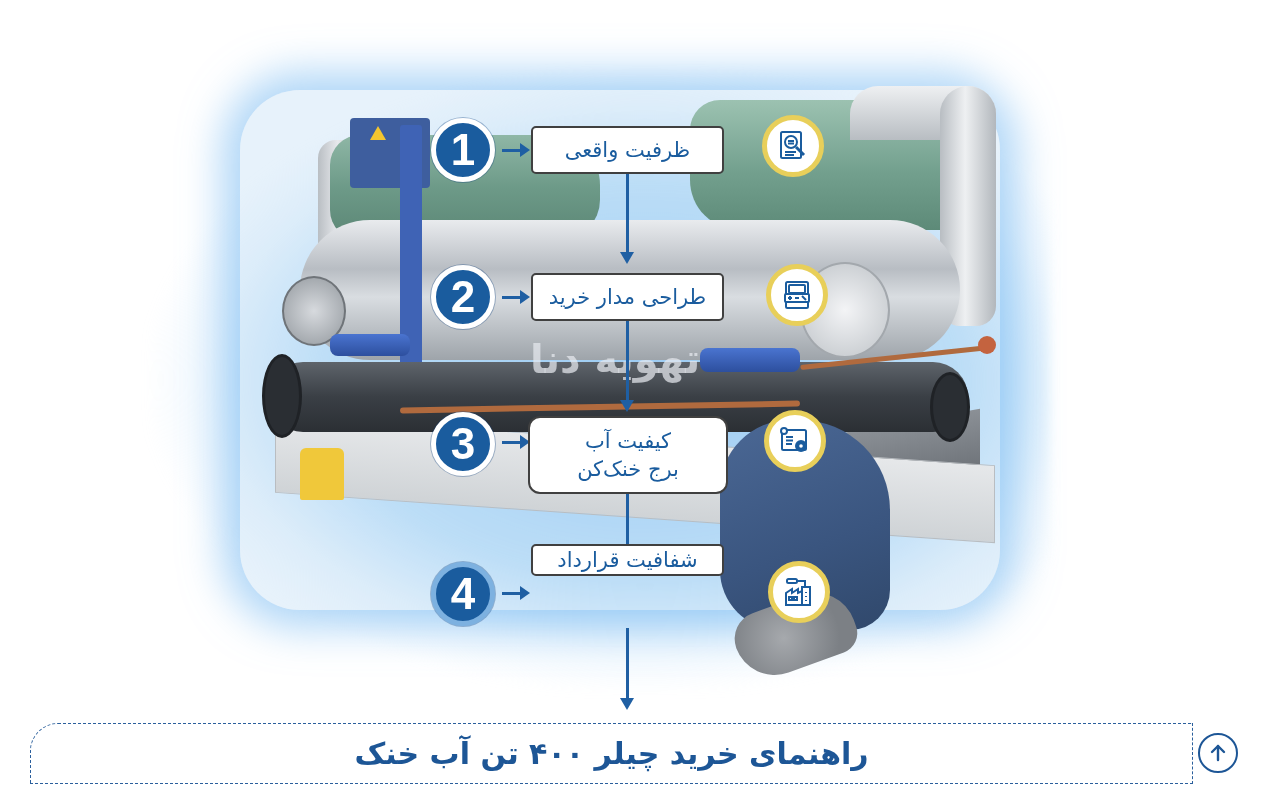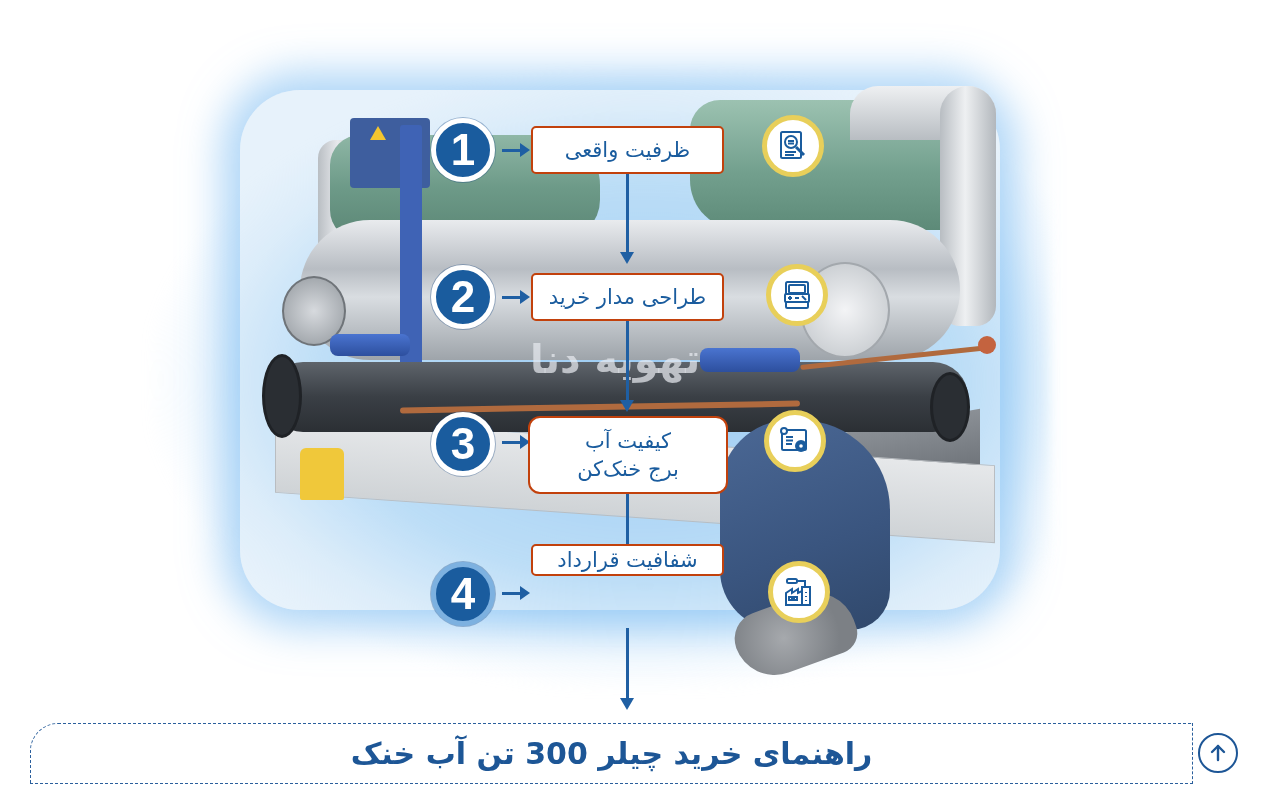--- a/index.html
+++ b/index.html
@@ -71,21 +71,21 @@
     color: #fff; font-size: 44px; font-weight: bold; line-height: 54px; text-align: center;
     font-family: "Liberation Sans", sans-serif;
     box-shadow: 0 0 0 1px rgba(20,70,130,0.35);
   }
   .step-num.alt { border-color: #7db1e0; }
   .h-arrow { position: absolute; width: 20px; height: 3px; background: #1f5fa3; }
   .h-arrow::after { content: ""; position: absolute; right: -8px; top: -6px; border-top: 7.5px solid transparent; border-bottom: 7.5px solid transparent; border-left: 10px solid #1f5fa3; }
 
   .step-box {
     position: absolute; left: 531px; width: 193px;
-    background: #ffffff; border: 2px solid #c2410c; border-radius: 5px;
+    background: #ffffff; border: 2px solid #404040; border-radius: 5px;
     color: #1a5c9e; font-size: 21px; text-align: center; direction: rtl;
     display: flex; align-items: center; justify-content: center;
     font-family: "DejaVu Sans", sans-serif; line-height: 1.35;
   }
   .step-box.tall { left: 528px; width: 200px; border-radius: 12px; flex-direction: column; }
 
   .icon-badge {
     position: absolute; width: 62px; height: 62px; border-radius: 50%;
     background: #ffffff; border: 5px solid #e8cf5a;
     display: flex; align-items: center; justify-content: center;
@@ -208,20 +208,20 @@
     <rect x="20" y="12" width="8" height="18"></rect>
     <rect x="7" y="22" width="3" height="3"></rect>
       <rect x="12" y="22" width="3" height="3"></rect>
     <line x1="24" y1="17" x2="24" y2="18"></line>
       <line x1="24" y1="21" x2="24" y2="22"></line>
       <line x1="24" y1="25" x2="24" y2="26"></line>
   </svg>
 </div>
 
 <div class="title-bar">
-  <span class="title-text">راهنمای خرید چیلر 300 تن آب خنک</span>
+  <span class="title-text">راهنمای خرید چیلر ۴۰۰ تن آب خنک</span>
 </div>
 <div class="up-btn">
   <svg viewBox="0 0 22 22" fill="none" stroke="#1d5696" stroke-width="2.4" stroke-linecap="round" stroke-linejoin="round">
     <line x1="11" y1="18" x2="11" y2="4"></line>
     <polyline points="5,10 11,4 17,10"></polyline>
   </svg>
 </div>
 
 </body></html>

